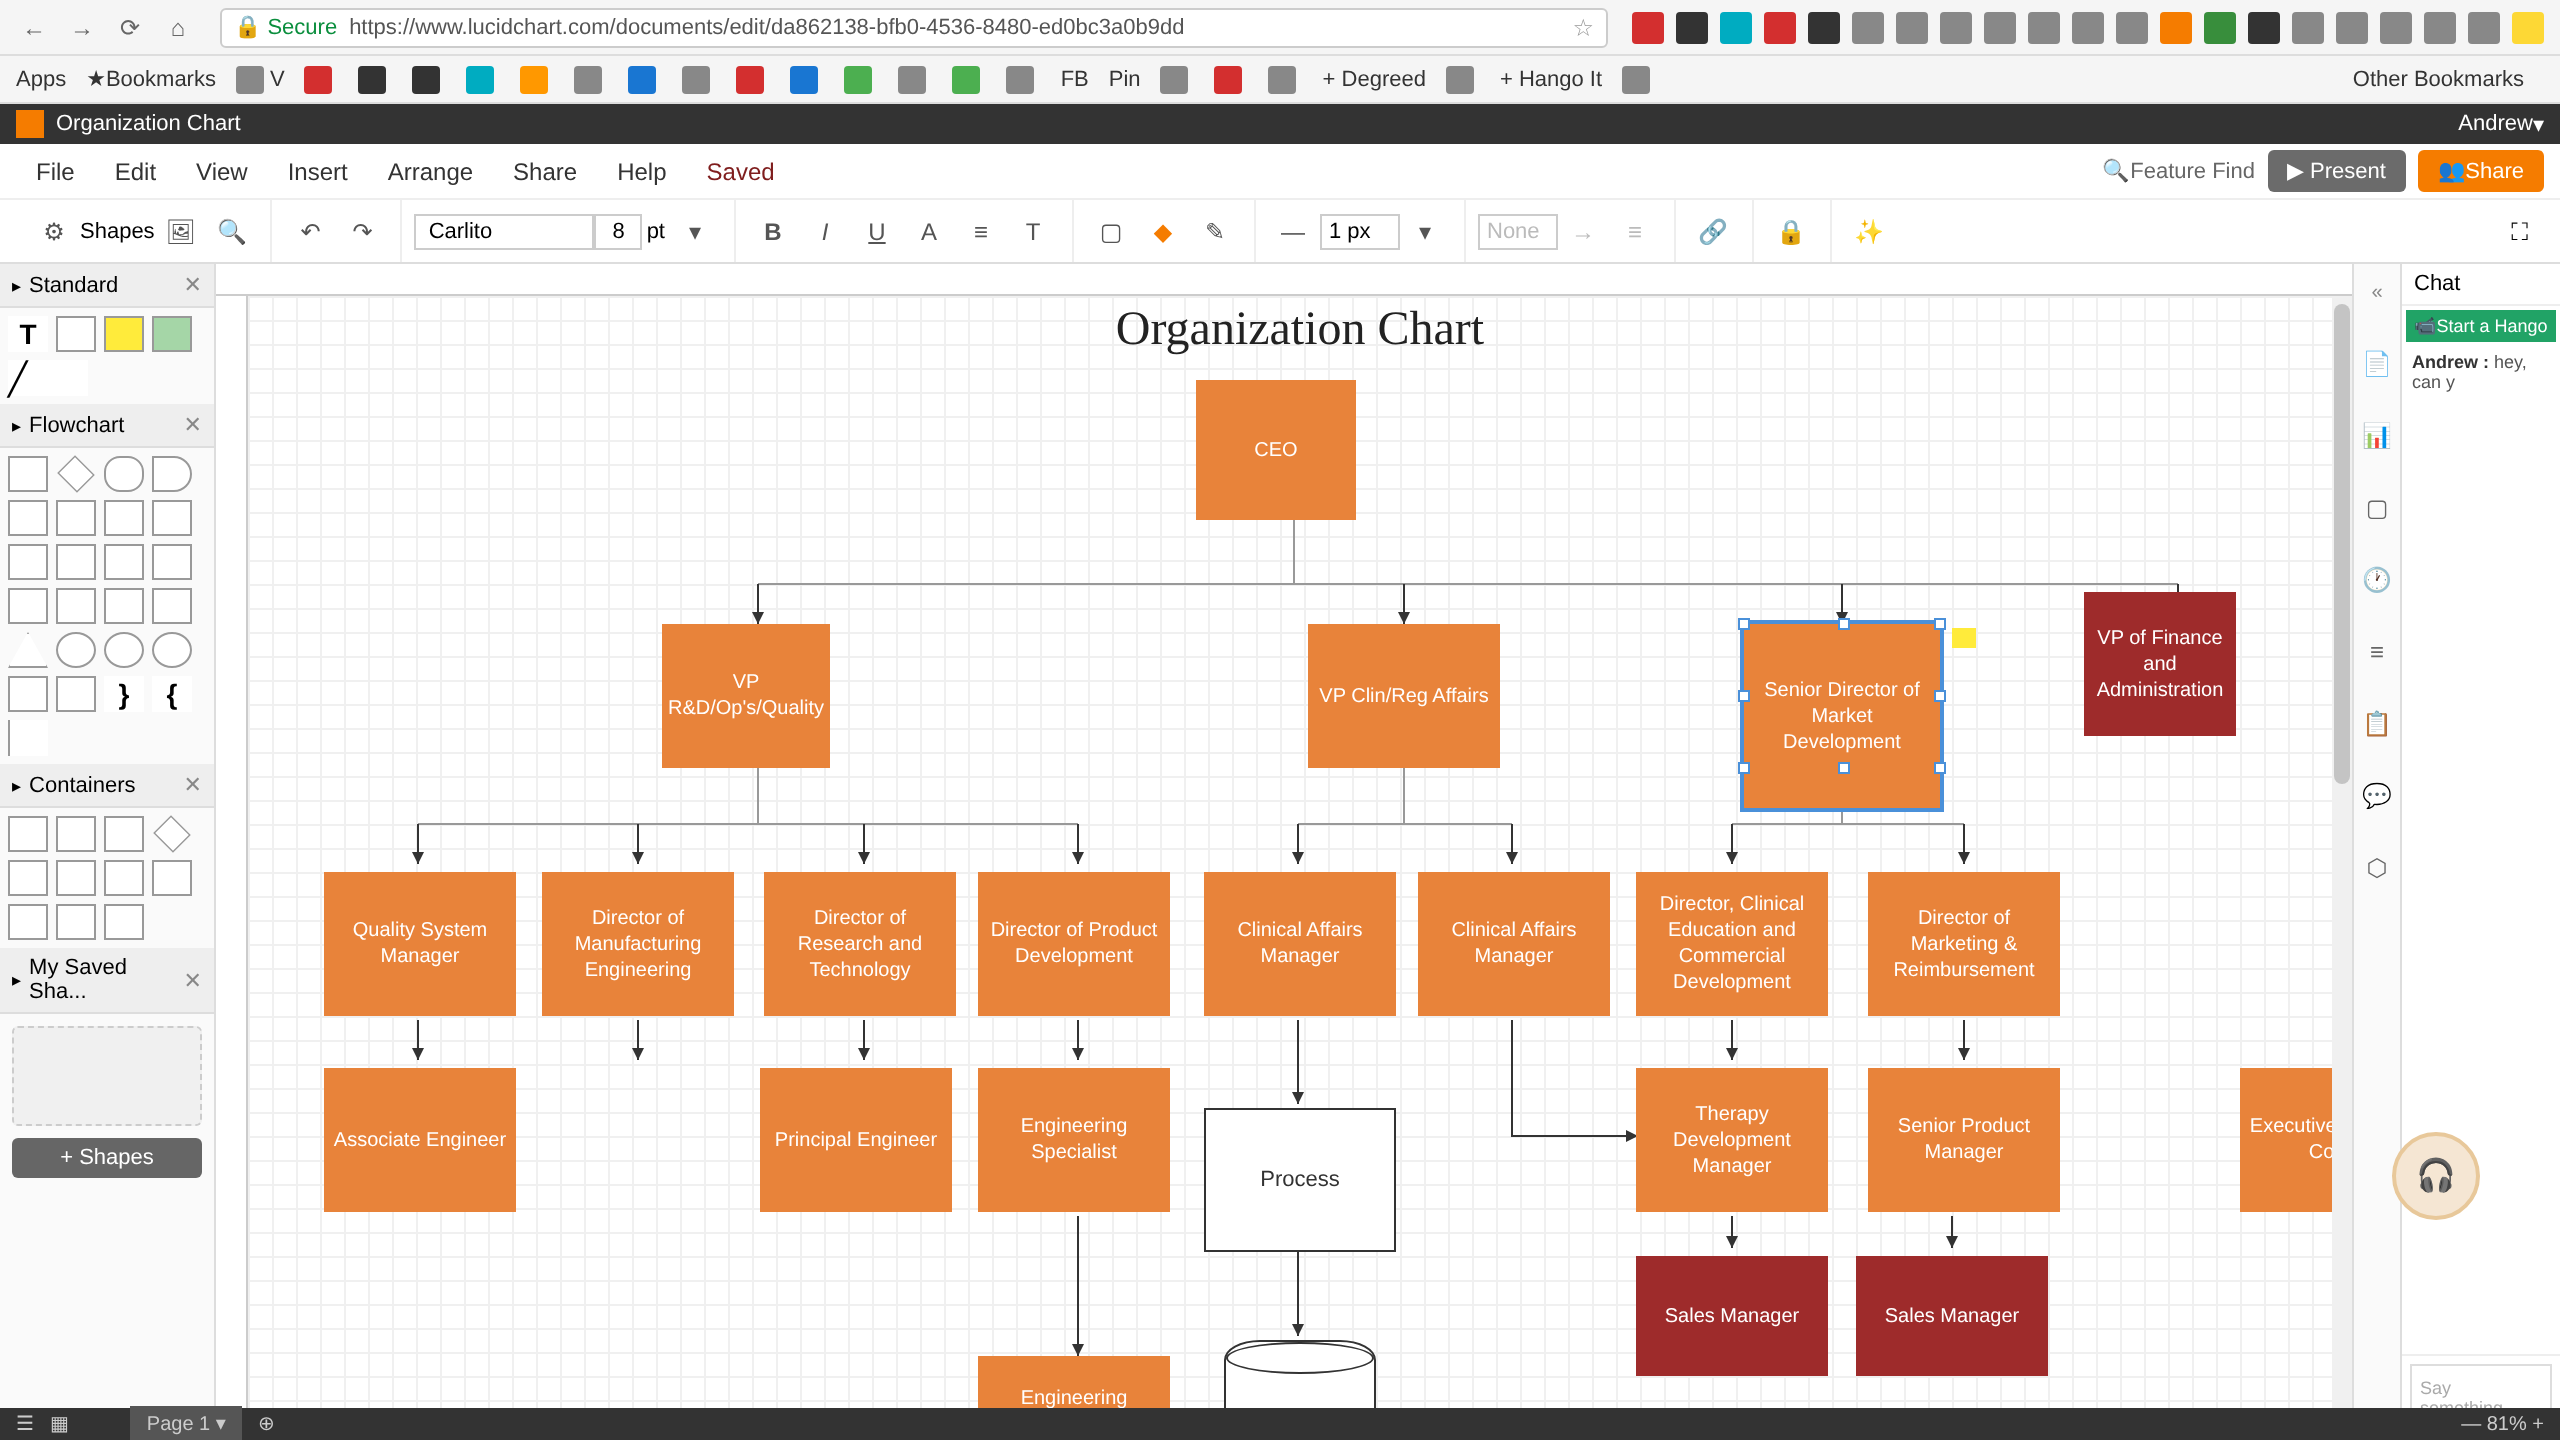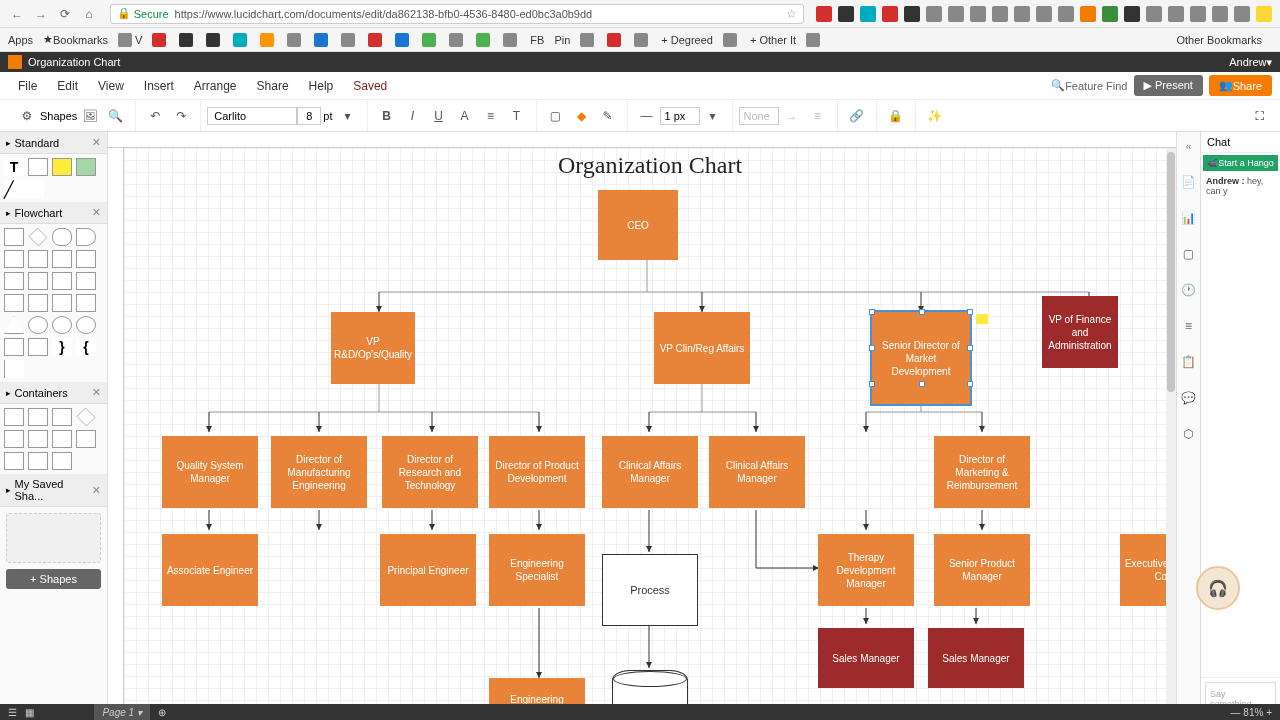--- a/index.html
+++ b/index.html
@@ -105,21 +105,21 @@
 .chat-panel { width: 80px; background: #fff; border-left: 1px solid #ddd; display: flex; flex-direction: column; font-size: 10px; }
 .chat-header { padding: 4px 6px; border-bottom: 1px solid #eee; font-size: 11px; }
 .hangout-btn { background: #21a366; color: #fff; padding: 3px 4px; font-size: 9px; margin: 2px; cursor: pointer; display:flex; align-items:center; }
 .chat-msg { padding: 3px 5px; font-size: 9px; color: #555; }
 .chat-msg b { color: #333; }
 .chat-input { margin-top: auto; border-top: 1px solid #eee; padding: 4px; }
 .chat-input-box { width: 100%; border: 1px solid #ddd; padding: 6px 4px; font-size: 9px; color: #aaa; min-height: 26px; }
 
 
 .bottom-bar { position: absolute; bottom: 0; left: 0; right: 0; height: 16px; background: #333; color: #ccc; display: flex; align-items: center; font-size: 10px; padding: 0 8px; }
-.page-tab { background: #555; padding: 3px 8px; margin-left: 60px; font-style: italic; }
+.page-tab { background: #555; padding: 3px 8px; margin-left: 31px; }
 .zoom-info { margin-left: auto; }
 
 
 .hangouts-float { position: absolute; right: 40px; bottom: 110px; width: 44px; height: 44px; border-radius: 50%; background: #f5e6d3; border: 2px solid #e8c89a; display:flex; align-items:center; justify-content:center; }
 </style>
 </head>
 <body>
 
 <div class="browser-bar">
   <div class="nav-btn">←</div>
@@ -215,21 +215,21 @@
   <div class="bookmark-item">
       <div class="bookmark-icon" style="background:#d32f2f"></div>
     </div>
   <div class="bookmark-item">
       <div class="bookmark-icon"></div>
     </div>
   <div class="bookmark-item">+ Degreed</div>
   <div class="bookmark-item">
       <div class="bookmark-icon"></div>
     </div>
-  <div class="bookmark-item">+ Other It</div>
+  <div class="bookmark-item">+ Hango It</div>
   <div class="bookmark-item">
       <div class="bookmark-icon"></div>
     </div>
   <div class="bookmark-item other-bookmarks">
       <span>Other Bookmarks</span>
     </div>
 </div>
 
 <div class="app-title-bar">
   <div class="app-logo"></div>
@@ -453,20 +453,21 @@
       <div class="selection-handle" style="left:843px;top:233px"></div>
       <div style="position:absolute;left:852px;top:166px;width:12px;height:10px;background:#ffeb3b;font-size:8px"></div>
       <div class="org-box dark-red" style="left:918px;top:148px;width:76px;height:72px">VP of Finance and Administration</div>
 
       <div class="org-box" style="left:38px;top:288px;width:96px;height:72px">Quality System Manager</div>
       <div class="org-box" style="left:147px;top:288px;width:96px;height:72px">Director of Manufacturing Engineering</div>
       <div class="org-box" style="left:258px;top:288px;width:96px;height:72px">Director of Research and Technology</div>
       <div class="org-box" style="left:365px;top:288px;width:96px;height:72px">Director of Product Development</div>
       <div class="org-box" style="left:478px;top:288px;width:96px;height:72px">Clinical Affairs Manager</div>
       <div class="org-box" style="left:585px;top:288px;width:96px;height:72px">Clinical Affairs Manager</div>
+      <div class="org-box" style="left:694px;top:288px;width:96px;height:72px">Director, Clinical Education and Commercial Development</div>
       <div class="org-box" style="left:810px;top:288px;width:96px;height:72px">Director of Marketing &amp; Reimbursement</div>
 
       <div class="org-box" style="left:38px;top:386px;width:96px;height:72px">Associate Engineer</div>
       <div class="org-box" style="left:256px;top:386px;width:96px;height:72px">Principal Engineer</div>
       <div class="org-box" style="left:365px;top:386px;width:96px;height:72px">Engineering Specialist</div>
       <div class="process-box" style="left:478px;top:406px;width:96px;height:72px">Process</div>
       <div class="org-box" style="left:694px;top:386px;width:96px;height:72px">Therapy Development Manager</div>
       <div class="org-box" style="left:810px;top:386px;width:96px;height:72px">Senior Product Manager</div>
       <div class="org-box" style="left:996px;top:386px;width:96px;height:72px">Executive Assistant Coord</div>
 

